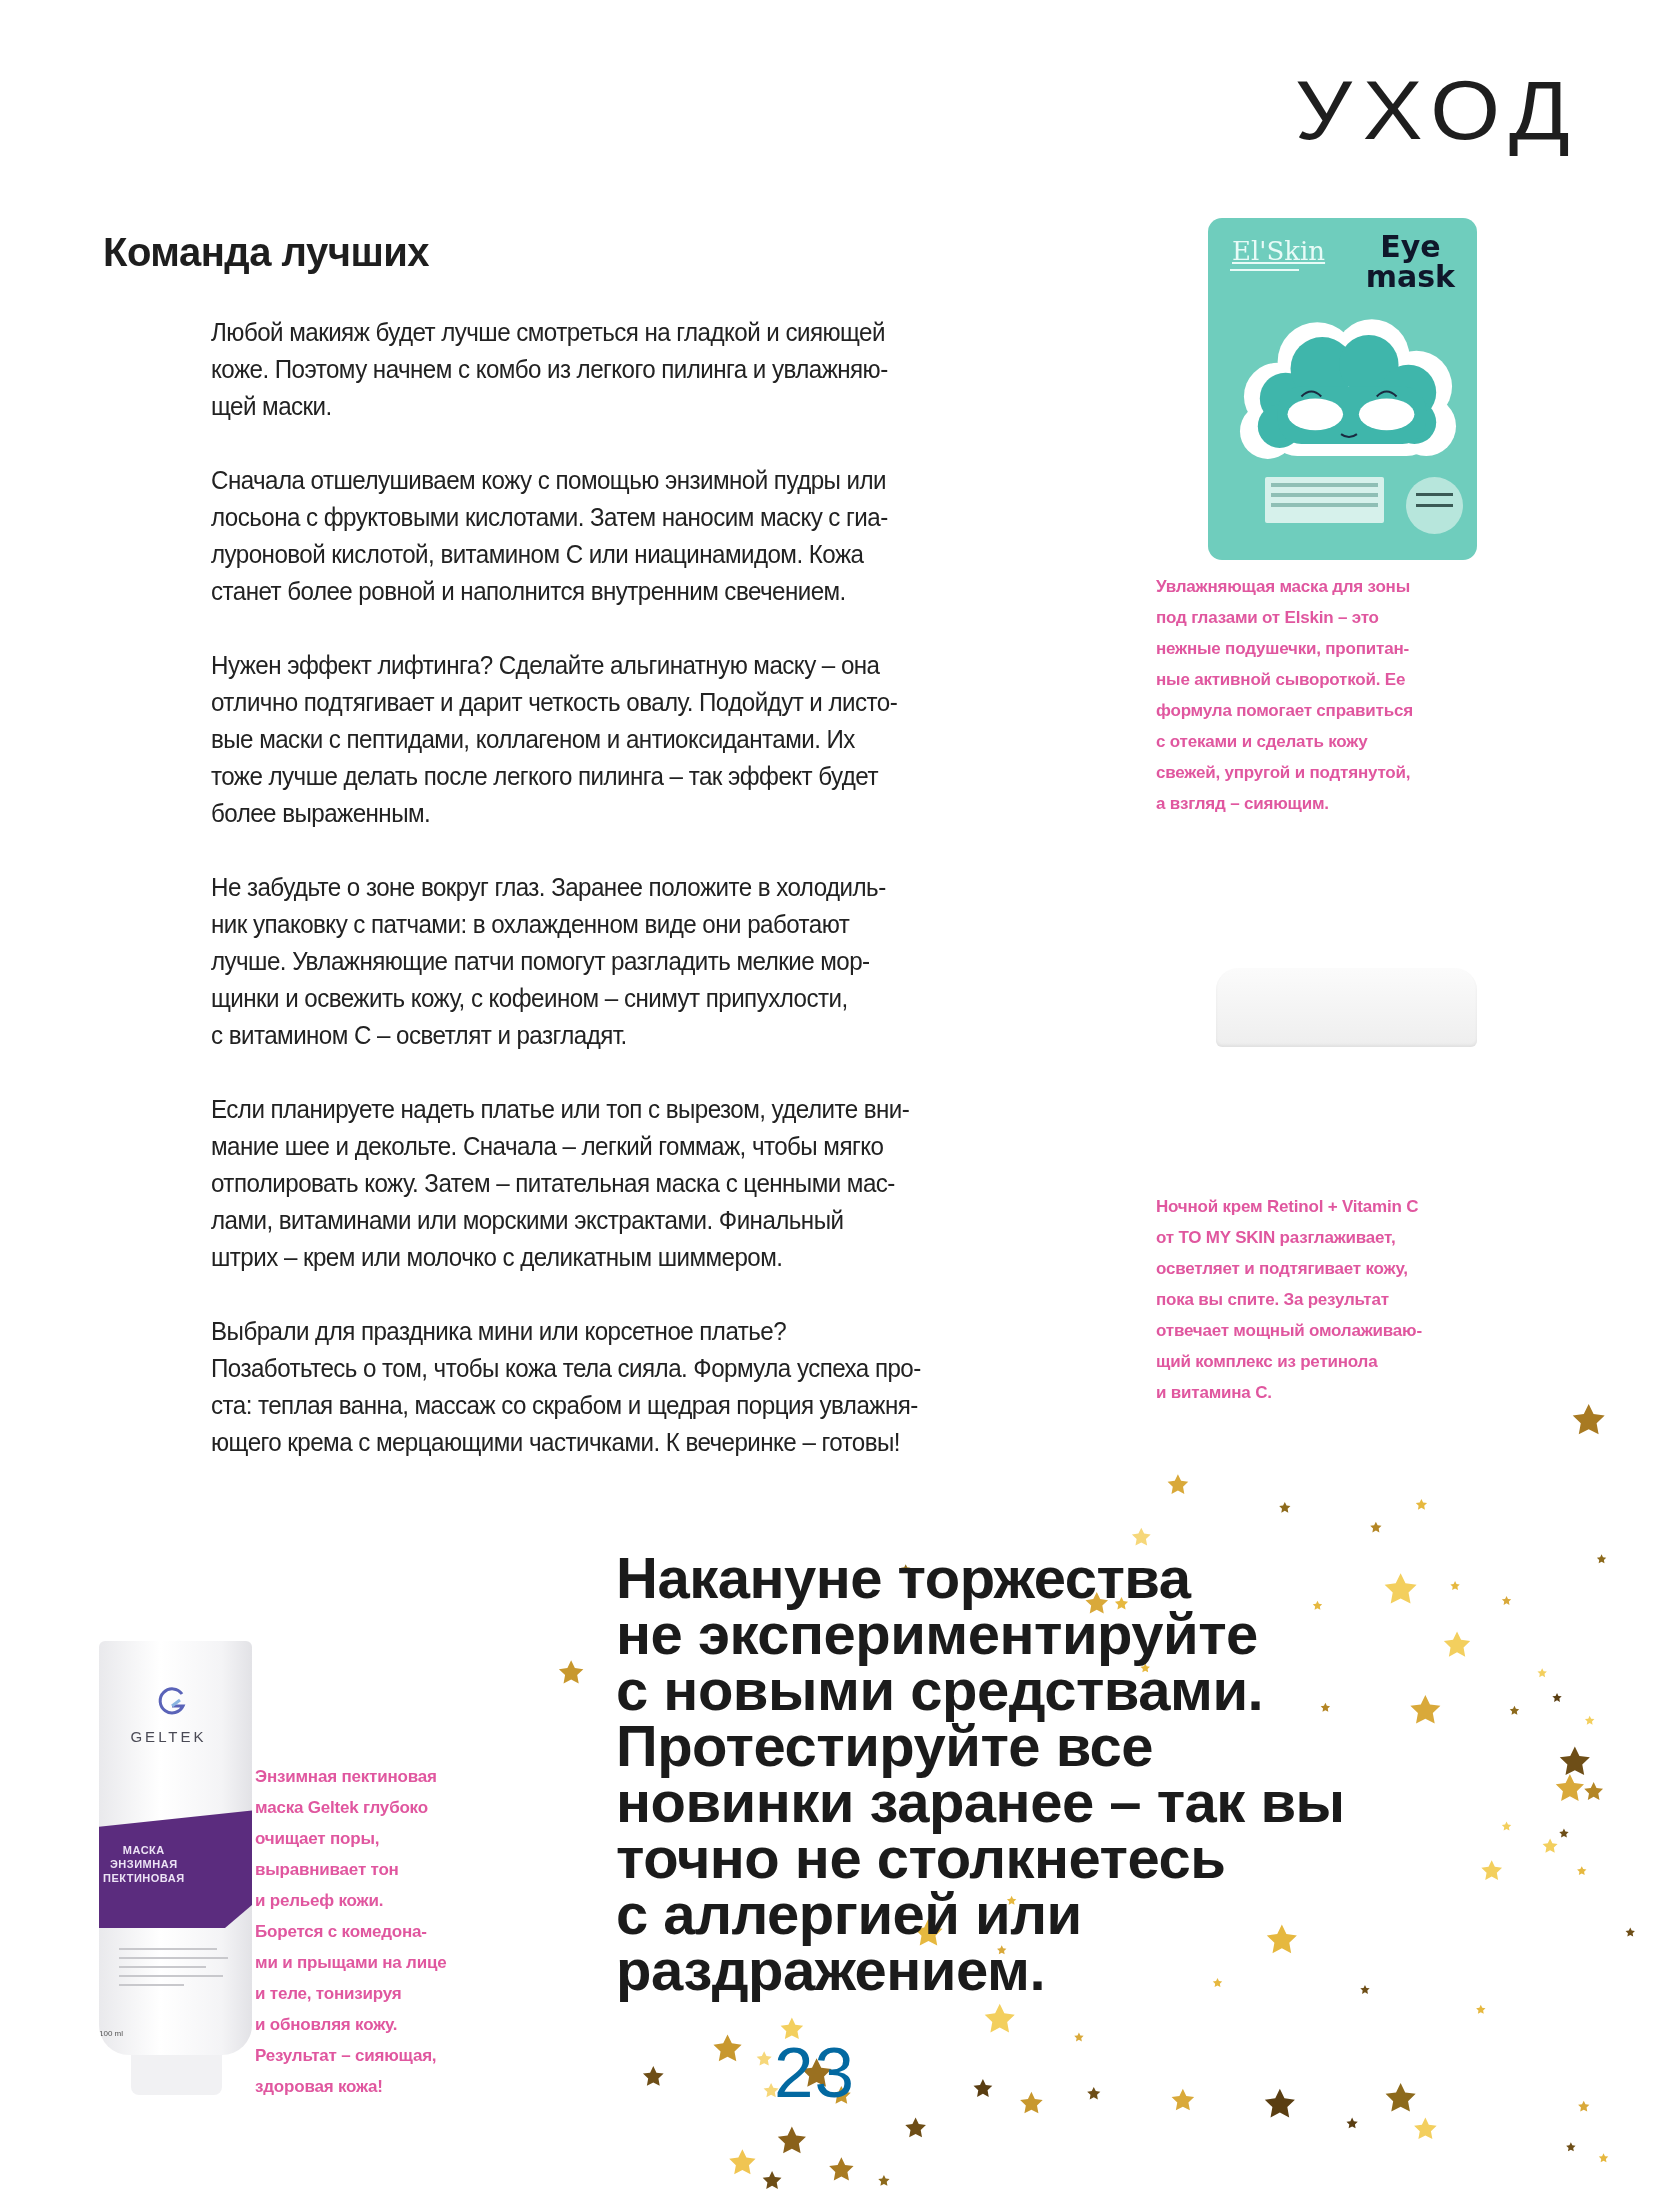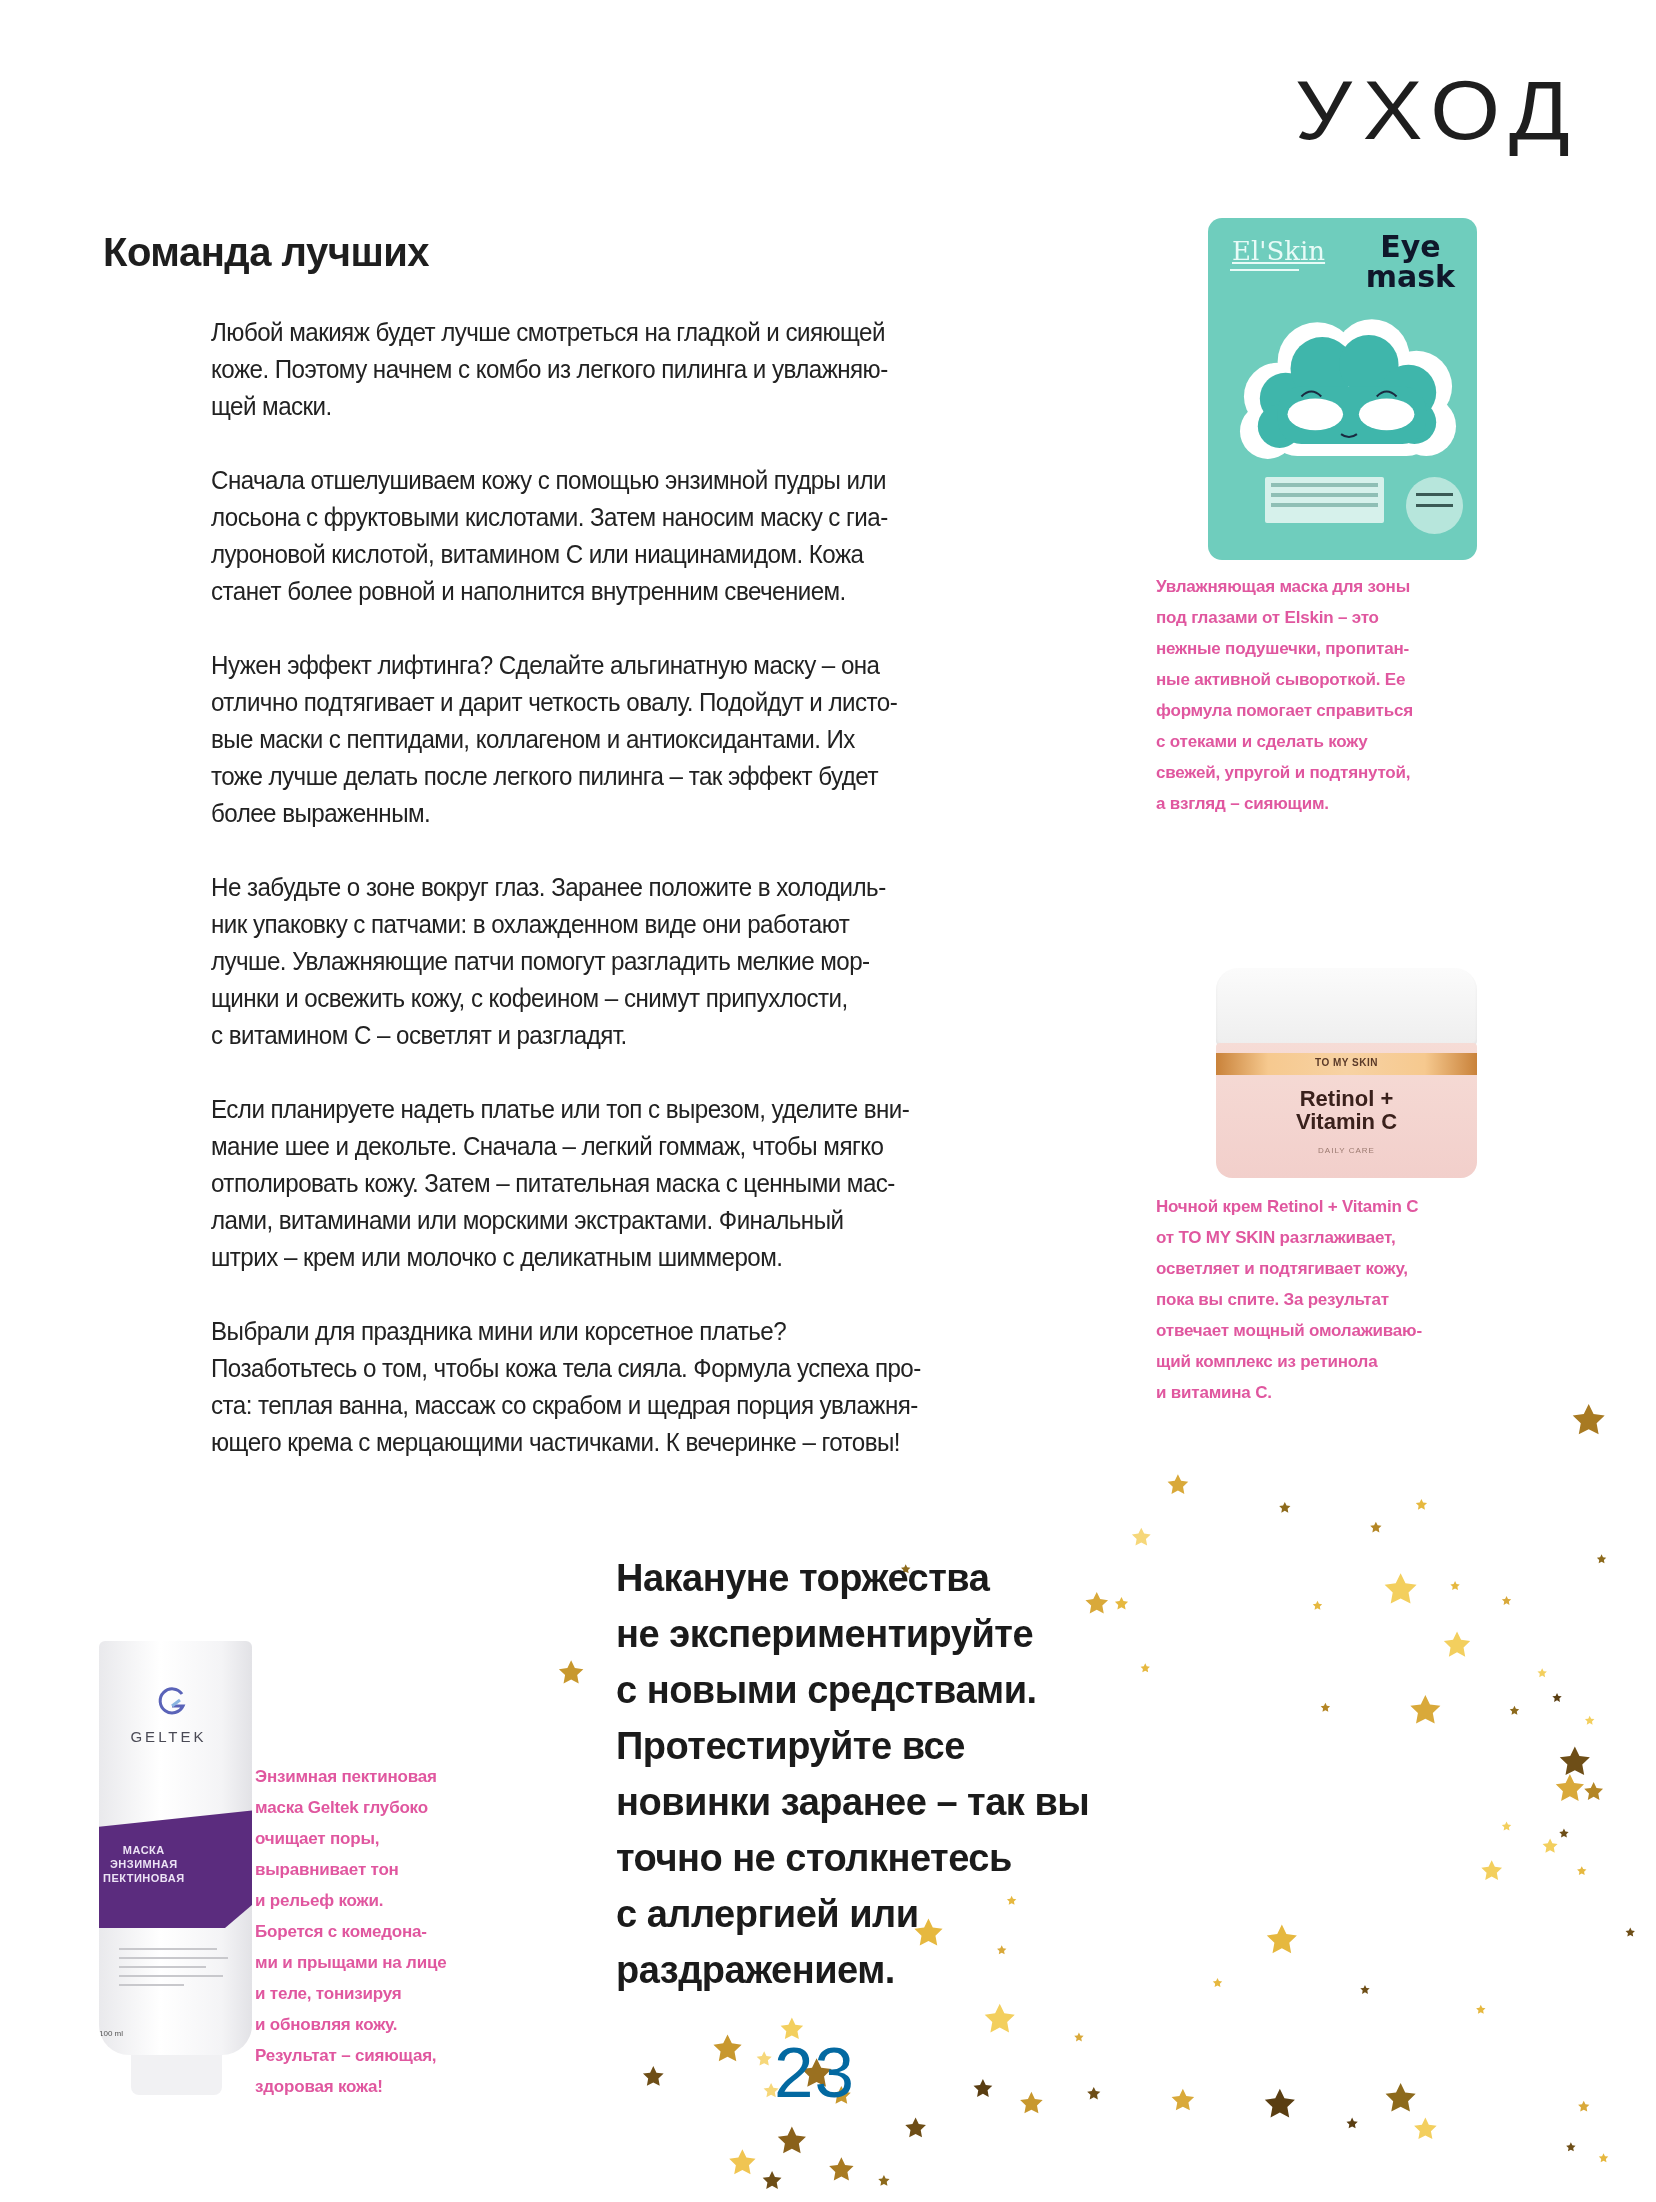--- a/index.html
+++ b/index.html
@@ -6,21 +6,21 @@
   body { width:1656px; height:2203px; position:relative; overflow:hidden; font-family:"Liberation Sans", sans-serif; color:#222222; }
   .abs { position:absolute; }
   .section-title { left:1295px; top:69px; font-size:83px; letter-spacing:10px; font-weight:400; color:#1e1e1e; line-height:1; transform:scaleX(1.08); transform-origin:left top; }
   .heading { left:103px; top:230px; font-size:40px; font-weight:700; color:#1e1e1e; letter-spacing:-0.5px; }
   .body-text { left:211px; top:314px; width:891px; font-family:"Liberation Sans", sans-serif; font-size:26px; line-height:37px; color:#222; letter-spacing:-0.6px; transform:scaleX(0.93); transform-origin:left top; }
   .body-text p { margin:0 0 37px 0; white-space:pre-line; }
   .caption { color:#e0579f; font-weight:700; font-size:17px; line-height:31px; white-space:pre-line; letter-spacing:-0.2px; }
   .cap1 { left:1156px; top:571px; width:416px; }
   .cap2 { left:1156px; top:1191px; width:416px; }
   .cap3 { left:255px; top:1761px; width:297px; }
-  .quote { left:616px; top:1550px; font-size:38px; line-height:56px; font-weight:700; color:#1b1b1b; white-space:pre-line; letter-spacing:-0.5px; z-index:2; }
+  .quote { left:616px; top:1550px; font-size:58px; line-height:56px; font-weight:700; color:#1b1b1b; white-space:pre-line; letter-spacing:-0.5px; z-index:2; }
   .page-num { left:774px; top:2032px; font-size:71px; font-weight:400; color:#0369a1; letter-spacing:1px; z-index:2; }
 
   
   .eye-mask { left:1208px; top:218px; width:269px; height:342px; background:#6fcdbd; border-radius:14px; overflow:hidden; }
   .eye-mask .brand { position:absolute; left:24px; top:18px; font-family:"DejaVu Serif", serif; font-size:26px; color:#e8fbf7;text-decoration:underline; }
   .eye-mask .brand-line { position:absolute; left:22px; top:51px; width:69px; height:2px; background:#e8fbf7; }
   .eye-mask .title { position:absolute; right:22px; top:14px; font-size:30px; font-weight:900; color:#0f172a; line-height:30px; text-align:center; font-family:"DejaVu Sans", sans-serif; }
   .eye-mask .cloud { position:absolute; left:30px; top:99px; width:220px; height:149px; }
   .eye-mask .label { position:absolute; left:57px; top:259px; width:119px; height:46px; background:#d6f1eb; border-radius:2px; }
   .eye-mask .label .ln { height:4px; background:#8fbfb5; margin:6px 6px 0 6px; }
@@ -132,27 +132,20 @@
 под глазами от Elskin – это
 нежные подушечки, пропитан-
 ные активной сывороткой. Ее
 формула помогает справиться
 с отеками и сделать кожу
 свежей, упругой и подтянутой,
 а взгляд – сияющим.</div>
 
 <div class="abs jar">
   <div class="lid"></div>
-  <div class="body">
-    <div class="band"></div>
-    <div class="brand">TO MY SKIN</div>
-    <div class="name">Retinol +
-Vitamin C</div>
-    <div class="sub">DAILY CARE</div>
-  </div>
 </div>
 <div class="abs caption cap2">Ночной крем Retinol + Vitamin C
 от TO MY SKIN разглаживает,
 осветляет и подтягивает кожу,
 пока вы спите. За результат
 отвечает мощный омолаживаю-
 щий комплекс из ретинола
 и витамина С.</div>
 
 <div class="abs tube">

